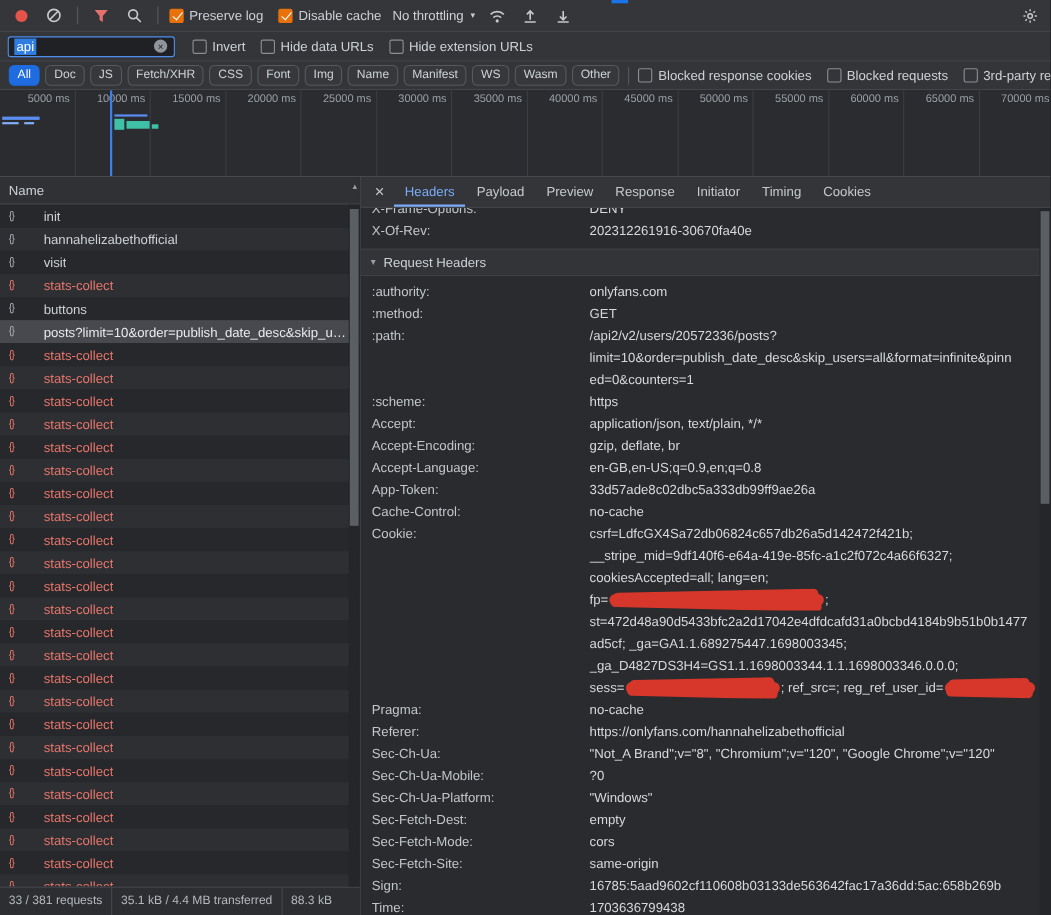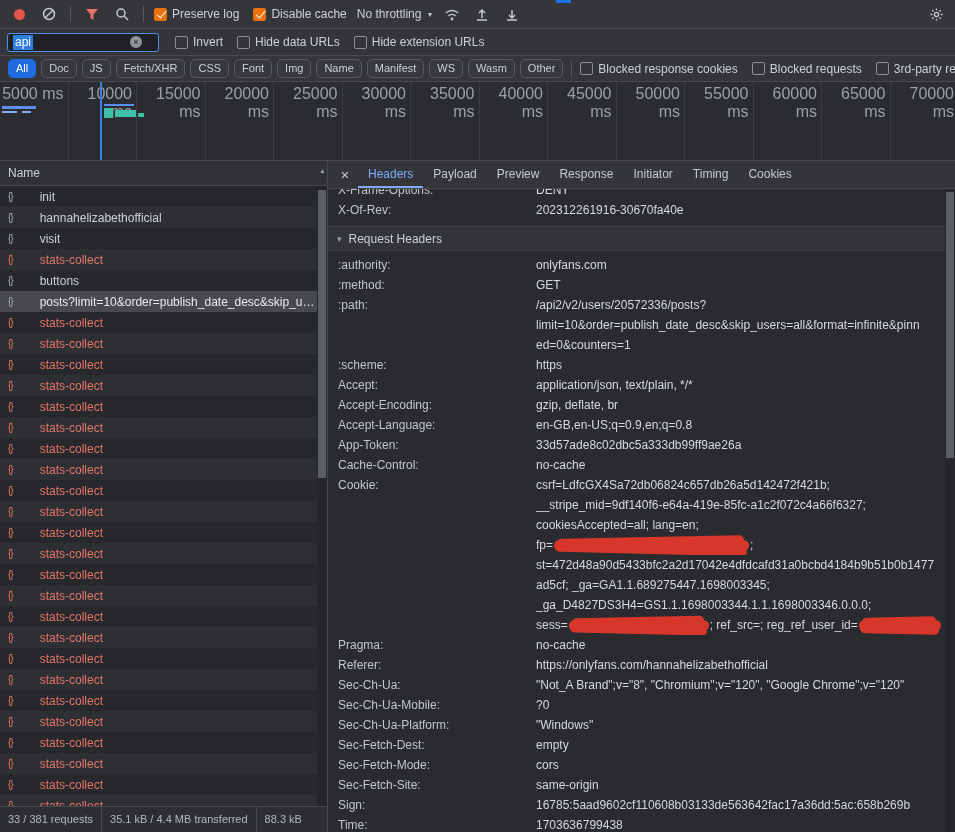--- a/index.html
+++ b/index.html
@@ -20,36 +20,36 @@
   .box.checked{background:#e8710a;border-color:#e8710a;}
   .box.checked::after{content:"";position:absolute;left:3.5px;top:0.5px;width:4px;height:8px;
     border-right:1.8px solid #fff;border-bottom:1.8px solid #fff;transform:rotate(40deg);}
   .throttle{display:inline-flex;align-items:center;gap:5px;margin-left:2px;}
   .caret{font-size:7px;color:#c6cacd;}
   .top-accent{position:absolute;left:556px;top:0;width:15px;height:3px;background:#1a73e8;}
 
   .filter-row{height:27px;background:#333539;border-bottom:1px solid #47494d;
     display:flex;align-items:center;padding:0 7px;gap:16px;}
   .filter-input{display:flex;align-items:center;justify-content:space-between;width:152px;height:19px;
-    background:#202124;border:1px solid #4f8ff0;border-radius:3px;padding:0 16px 0 5px;}
+    background:#202124;border:1px solid #4f8ff0;border-radius:3px;padding:0 6px 0 5px;}
   .filter-text{background:#2f7de1;color:#fff;padding:0 2px;line-height:15px;}
   .clear-circ{width:12px;height:12px;border-radius:50%;background:#8f959b;color:#202124;
     font-size:9px;line-height:12px;text-align:center;display:inline-block;}
 
   .type-row{height:26px;background:#333539;border-bottom:1px solid #47494d;
     display:flex;align-items:center;padding:0 8px;gap:6px;}
   #pills{display:inline-flex;gap:5px;align-items:center;}
   .pill{padding:2px 7px;border:1px solid #56595e;background:#36383c;border-radius:5px;
     font-size:11px;line-height:13px;color:#cdd1d5;white-space:nowrap;}
   .pill.selected{background:#1f6be0;border-color:#1f6be0;color:#fff;}
 
   
   .overview{position:relative;height:79px;background:#2a2c30;border-bottom:1px solid #47494d;overflow:hidden;}
   #ticks{display:flex;height:100%;}
-  .tick{width:68.5px;flex:none;border-right:1px solid #3a3d41;font-size:16px;color:#9aa0a6;
+  .tick{width:68.5px;flex:none;border-right:1px solid #3a3d41;font-size:10px;color:#9aa0a6;
     text-align:right;padding:3px 4px 0 0;}
   .wf{position:absolute;}
 
   
   .main{position:absolute;top:161px;left:0;right:0;bottom:0;display:flex;}
   .left{width:328px;flex:none;display:flex;flex-direction:column;border-right:1px solid #47494d;
     position:relative;background:#26282b;}
   .name-header{height:25px;line-height:24px;padding-left:8px;background:#2f3135;
     border-bottom:1px solid #47494d;flex:none;}
   .req-list{flex:1;overflow:hidden;}

